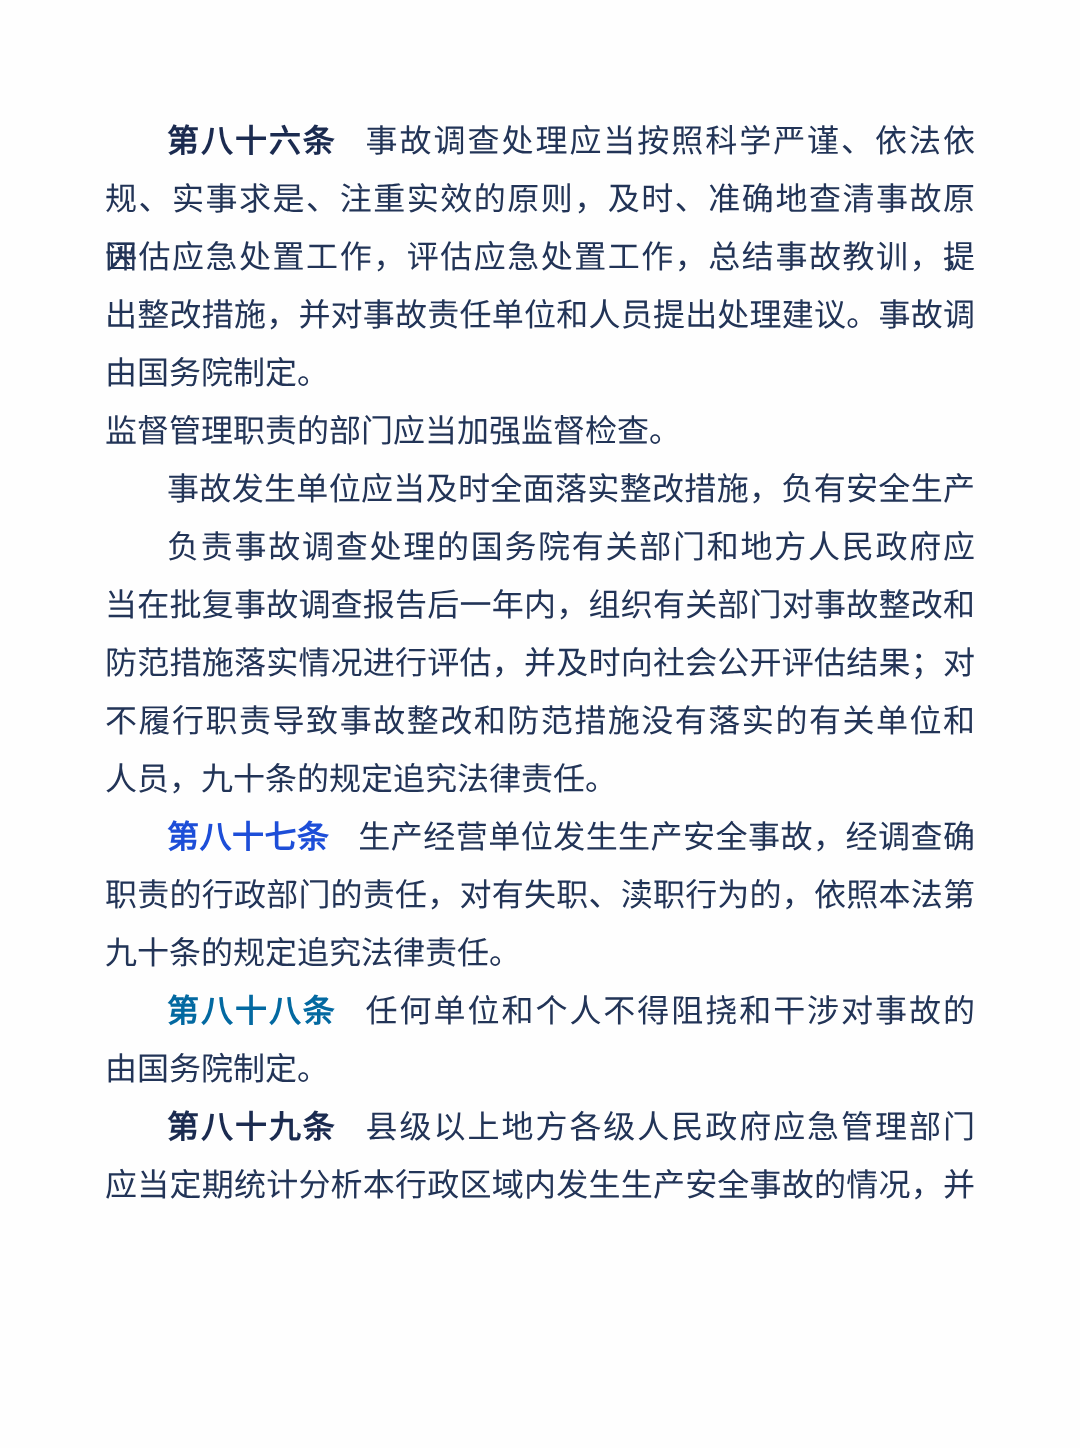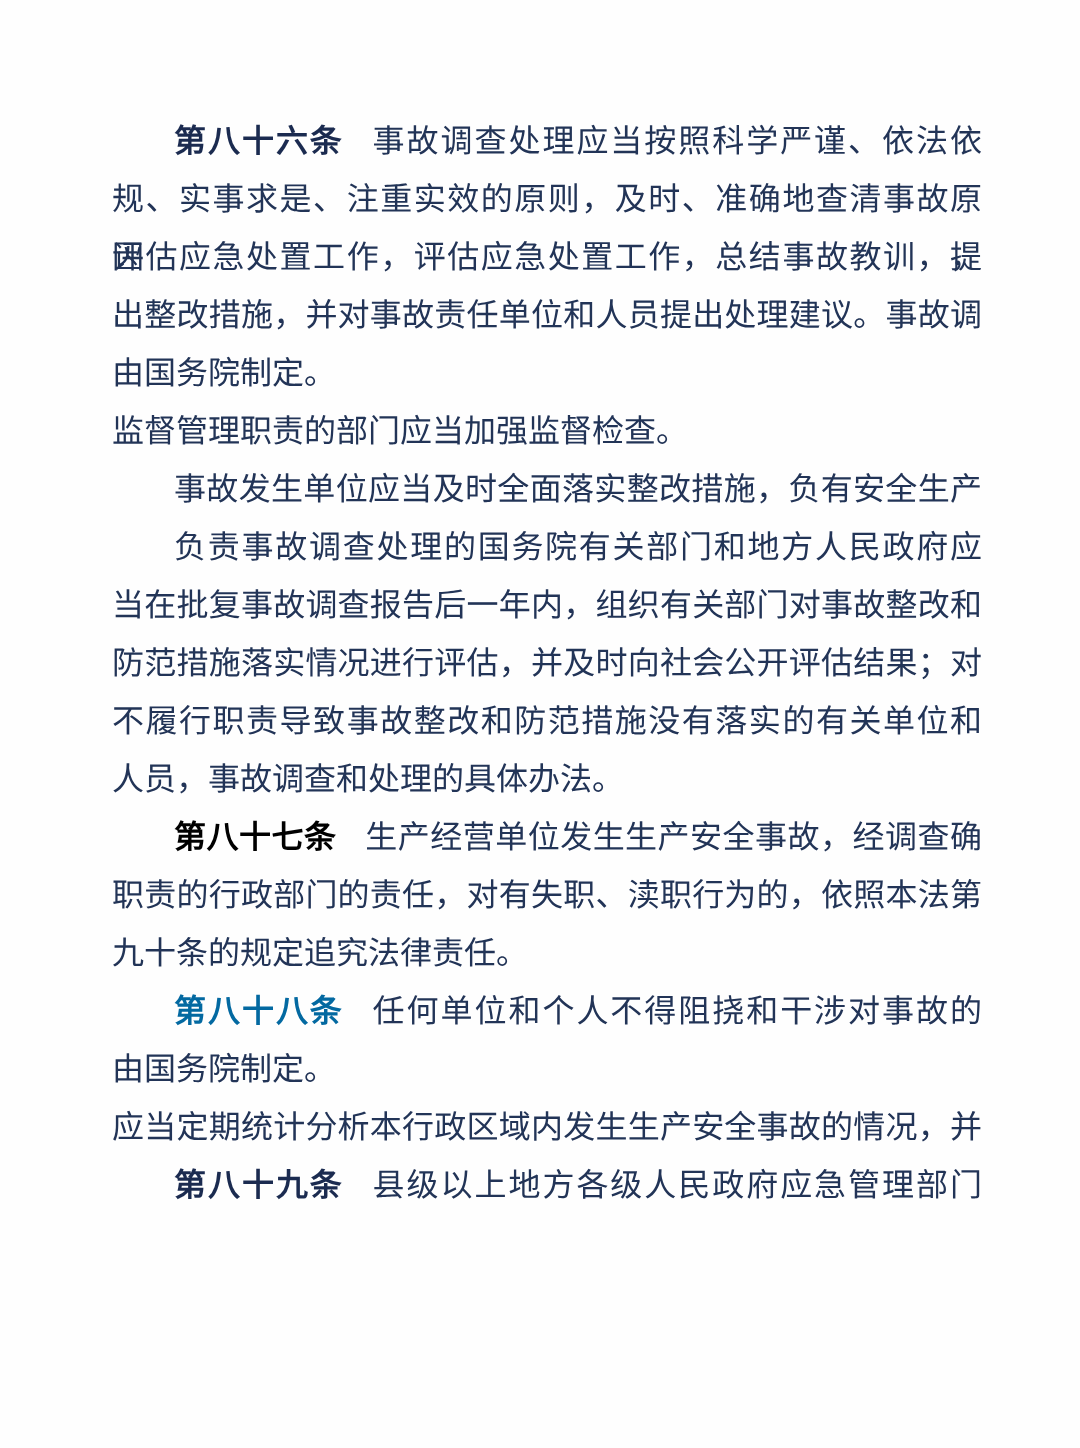--- a/index.html
+++ b/index.html
@@ -16,21 +16,20 @@
     font-family: "Liberation Serif", serif;
   }
   .textblock {
     position: absolute;
     left: 105px;
     top: 112px;
     width: 870px;
     font-size: 32px;
     line-height: 58px;
     color: #223457;
-    margin-left: 7px;
   }
   .paragraph {
     margin: 0;
     padding: 0;
   }
   .line {
     height: 58px;
     line-height: 58px;
     text-align: justify;
     text-align-last: justify;
@@ -65,29 +64,29 @@
       </div>
       <div class="paragraph">
         <div class="line no-stretch">监督管理职责的部门应当加强监督检查。</div>
         <div class="line first">事故发生单位应当及时全面落实整改措施，负有安全生产</div>
       </div>
       <div class="paragraph">
         <div class="line first">负责事故调查处理的国务院有关部门和地方人民政府应</div>
         <div class="line">当在批复事故调查报告后一年内，组织有关部门对事故整改和</div>
         <div class="line">防范措施落实情况进行评估，并及时向社会公开评估结果；对</div>
         <div class="line">不履行职责导致事故整改和防范措施没有落实的有关单位和</div>
-        <div class="line no-stretch">人员，事故调查和处理的具体办法。</div>
+        <div class="line no-stretch">人员，九十条的规定追究法律责任。</div>
       </div>
       <div class="paragraph">
-        <div class="line first"><span class="article-no" style="color: #000000;">第八十七条</span>生产经营单位发生生产安全事故，经调查确</div>
+        <div class="line first"><span class="article-no" style="color: #1d4ed8;">第八十七条</span>生产经营单位发生生产安全事故，经调查确</div>
         <div class="line">职责的行政部门的责任，对有失职、渎职行为的，依照本法第</div>
         <div class="line no-stretch">九十条的规定追究法律责任。</div>
       </div>
       <div class="paragraph">
         <div class="line first"><span class="article-no" style="color: #0369a1;">第八十八条</span>任何单位和个人不得阻挠和干涉对事故的</div>
         <div class="line no-stretch">由国务院制定。</div>
       </div>
       <div class="paragraph">
+        <div class="line first"><span class="article-no" style="color: rgb(27, 43, 80);">第八十九条</span>县级以上地方各级人民政府应急管理部门</div>
         <div class="line">应当定期统计分析本行政区域内发生生产安全事故的情况，并</div>
-        <div class="line first"><span class="article-no" style="color: rgb(27, 43, 80);">第八十九条</span>县级以上地方各级人民政府应急管理部门</div>
       </div>
     </div>
 </div>
 
 </body></html>

